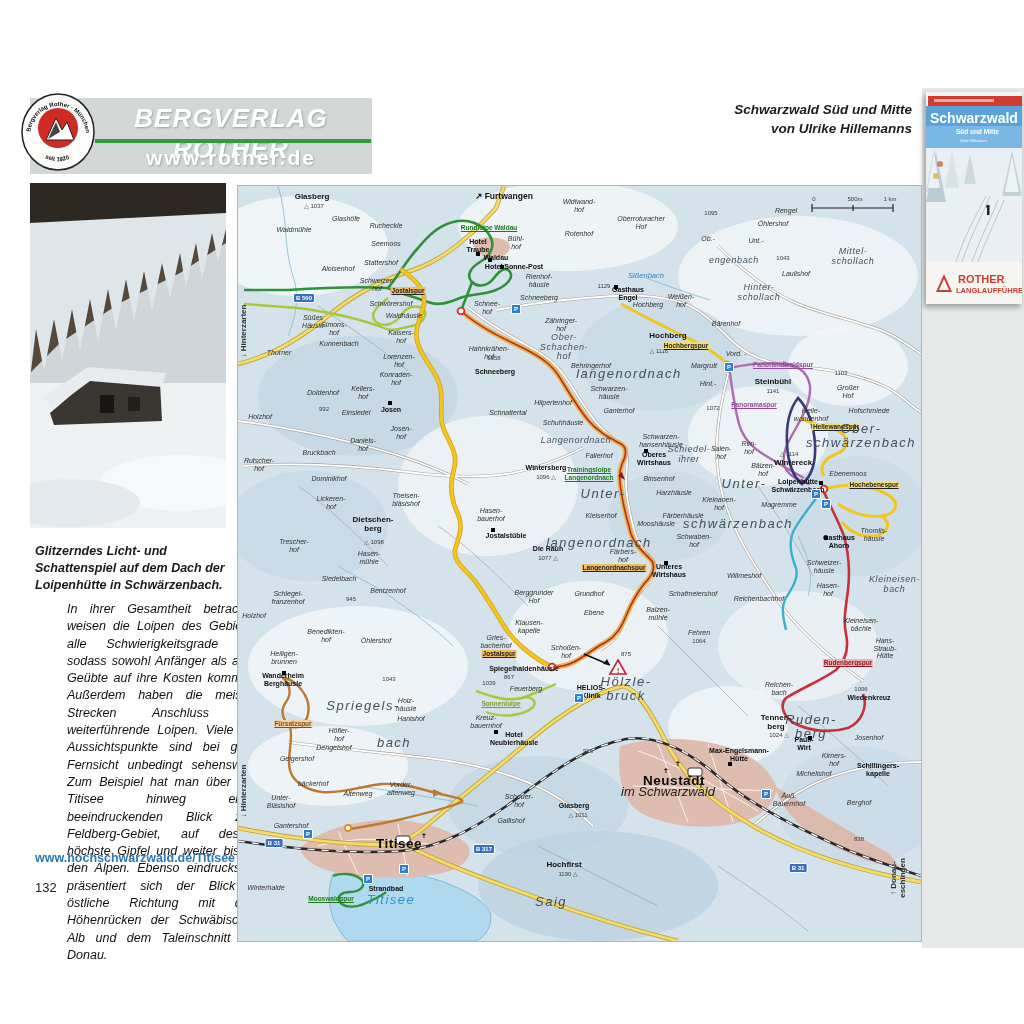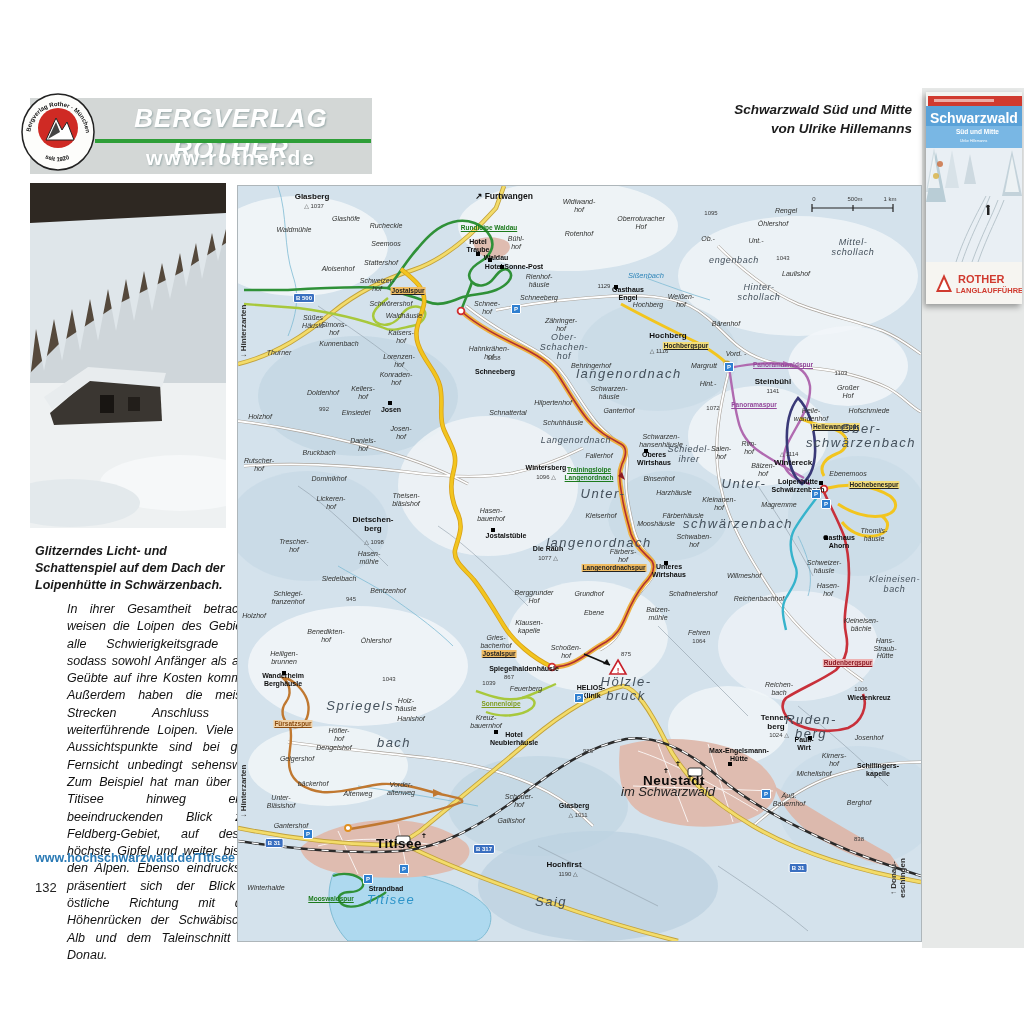--- a/index.html
+++ b/index.html
@@ -363,21 +363,21 @@
       <div class="ml h" style="left: 421px; top: 165px;">△ 1116</div>
       <div class="ml tl tyel" style="left: 448px; top: 160px;">Hochbergspur</div>
       <div class="ml h" style="left: 473px; top: 27px;">1095</div>
       <div class="ml p" style="left: 548px; top: 25px;">Rengel</div>
       <div class="ml p" style="left: 535px; top: 38px;">Öhlershof</div>
       <div class="ml p" style="left: 518px; top: 55px;">Unt.-</div>
       <div class="ml p" style="left: 470px; top: 53px;">Ob.-</div>
       <div class="ml r2" style="left: 496px; top: 75px;">engenbach</div>
       <div class="ml h" style="left: 545px; top: 72px;">1043</div>
       <div class="ml p" style="left: 558px; top: 88px;">Laulishof</div>
-      <div class="ml r2" style="left: 615px; top: 62px;">Mittel-
+      <div class="ml r2" style="left: 615px; top: 71px;">Mittel-
 schollach</div>
       <div class="ml r2" style="left: 521px; top: 107px;">Hinter-
 schollach</div>
       <div class="ml p" style="left: 488px; top: 138px;">Bärenhof</div>
       <div class="ml p" style="left: 498px; top: 168px;">Vord. -</div>
       <div class="ml p" style="left: 466px; top: 180px;">Margrutt</div>
       <div class="ml p" style="left: 470px; top: 198px;">Hint.-</div>
       <div class="ml h" style="left: 475px; top: 222px;">1072</div>
       <div class="ml tl tpur" style="left: 545px; top: 179px;">Panoramawaldspur</div>
       <div class="ml h" style="left: 603px; top: 187px;">1103</div>

